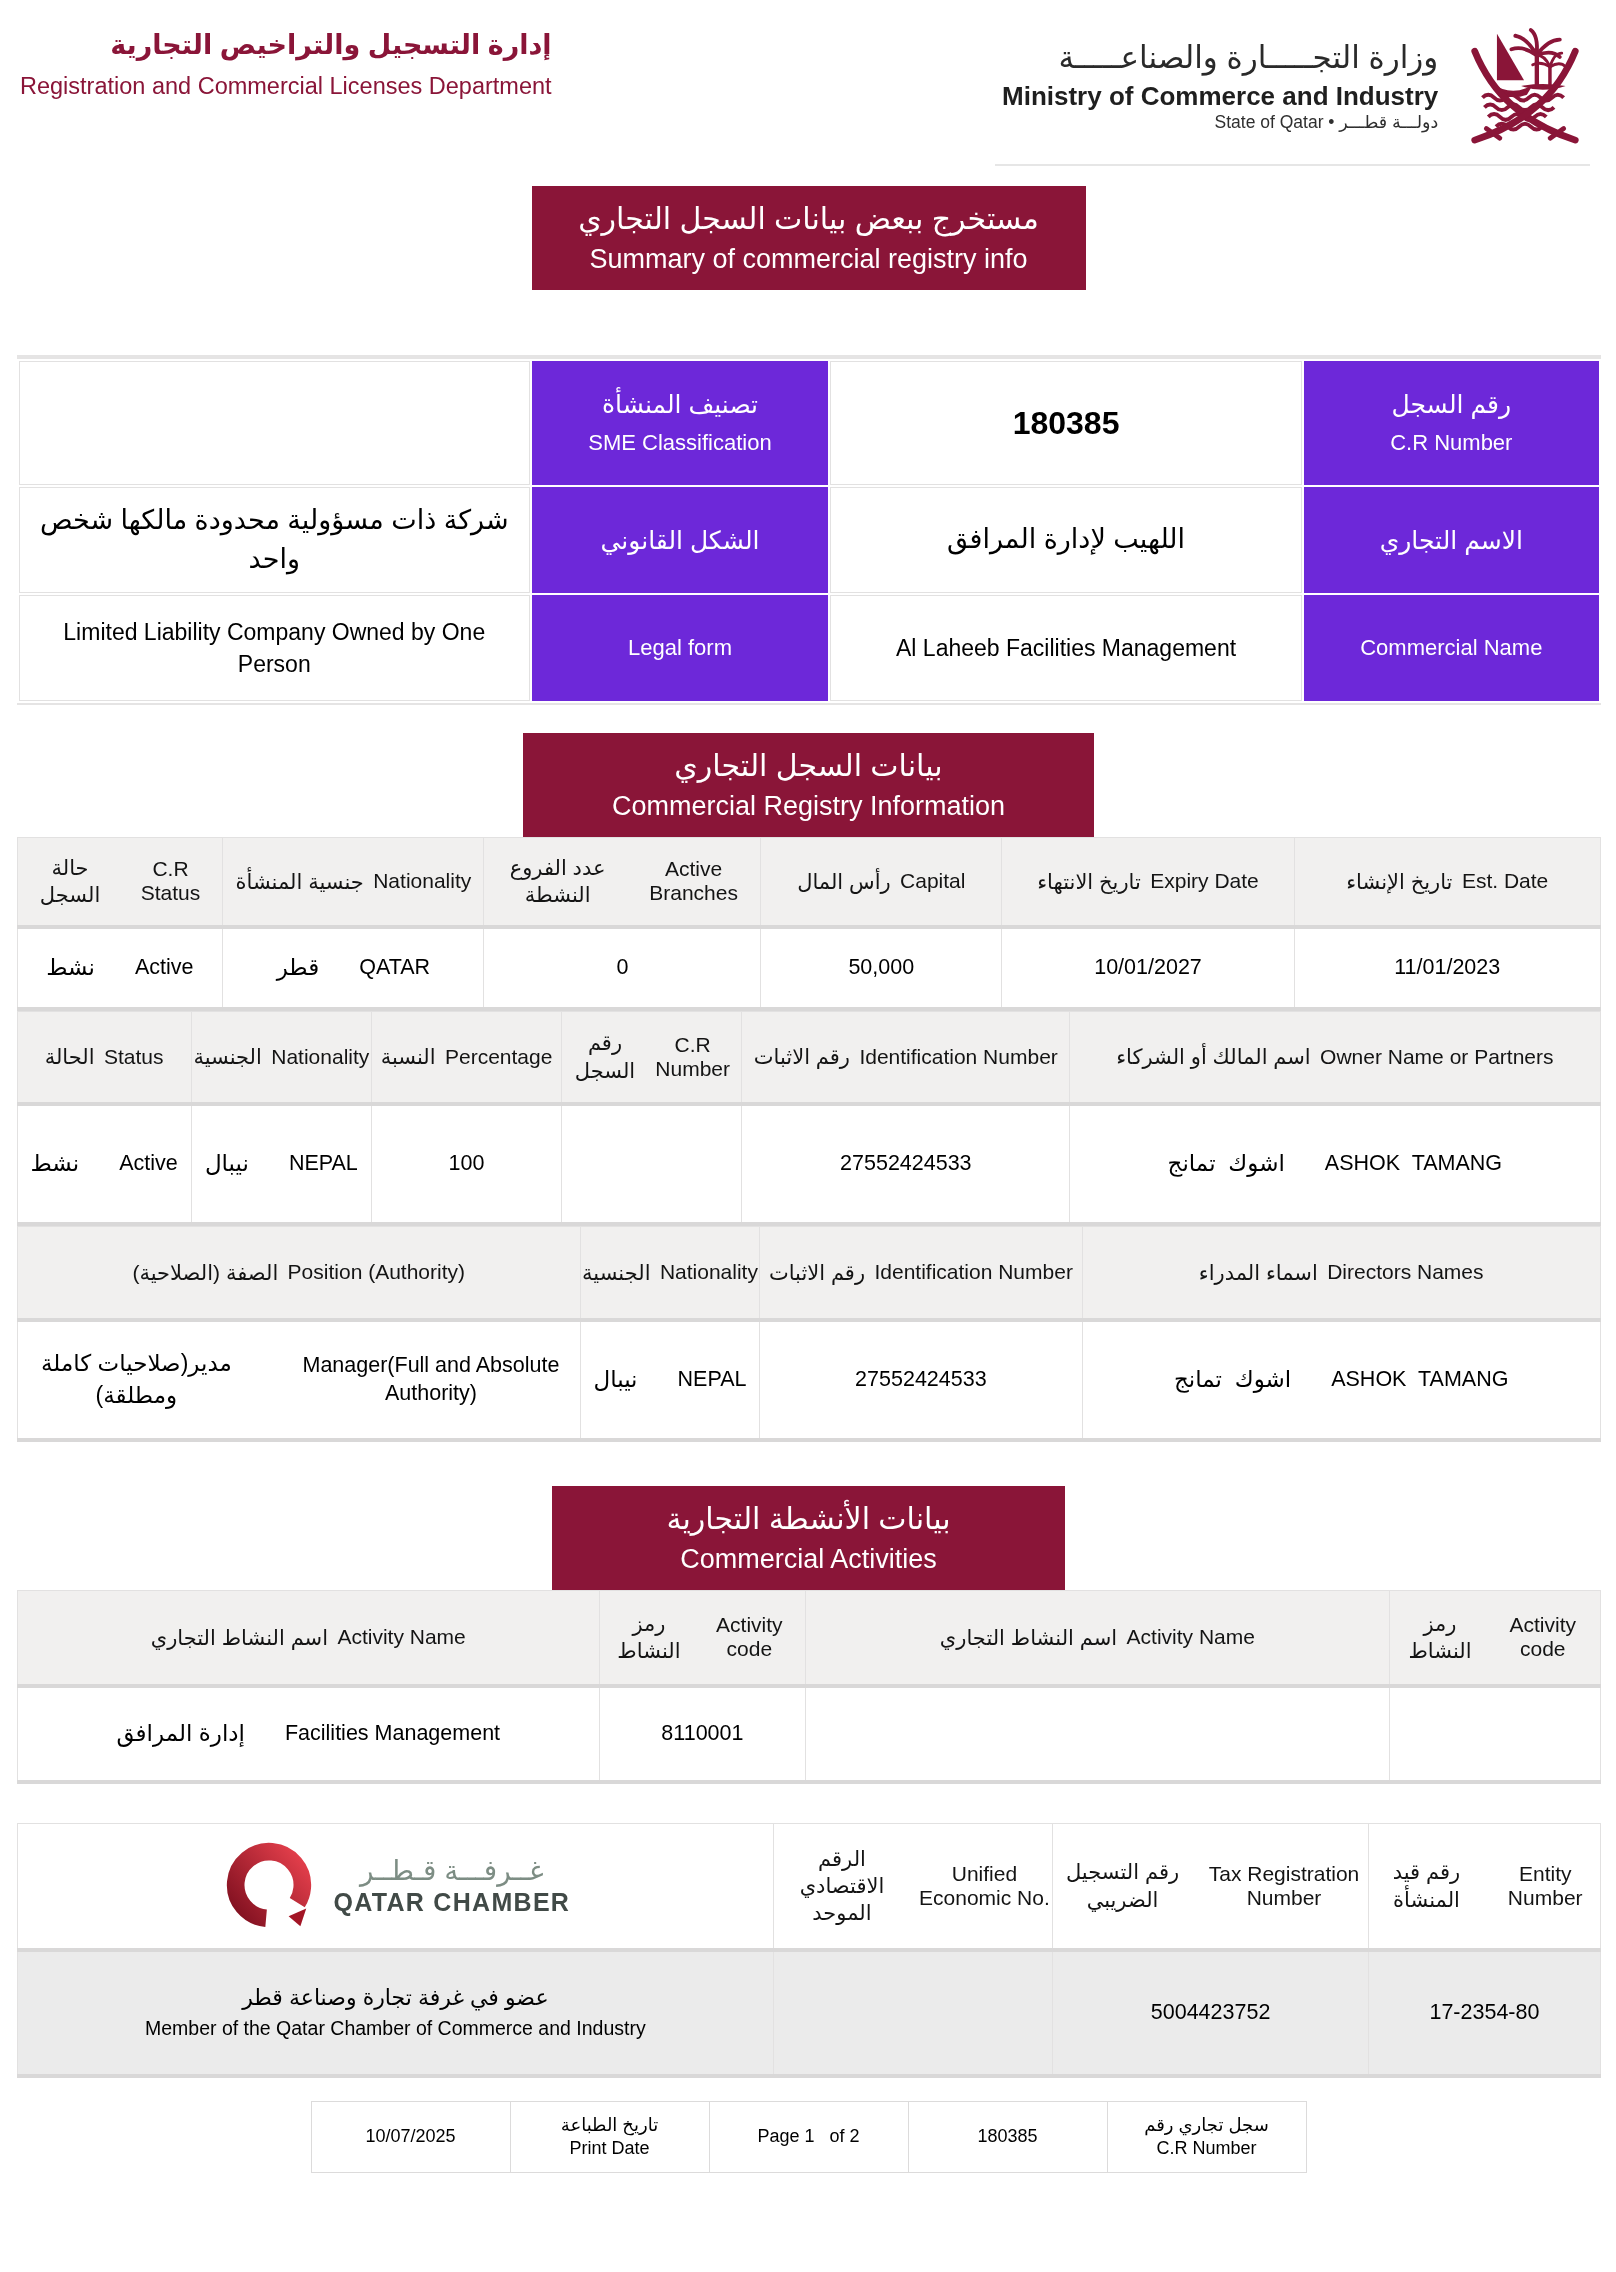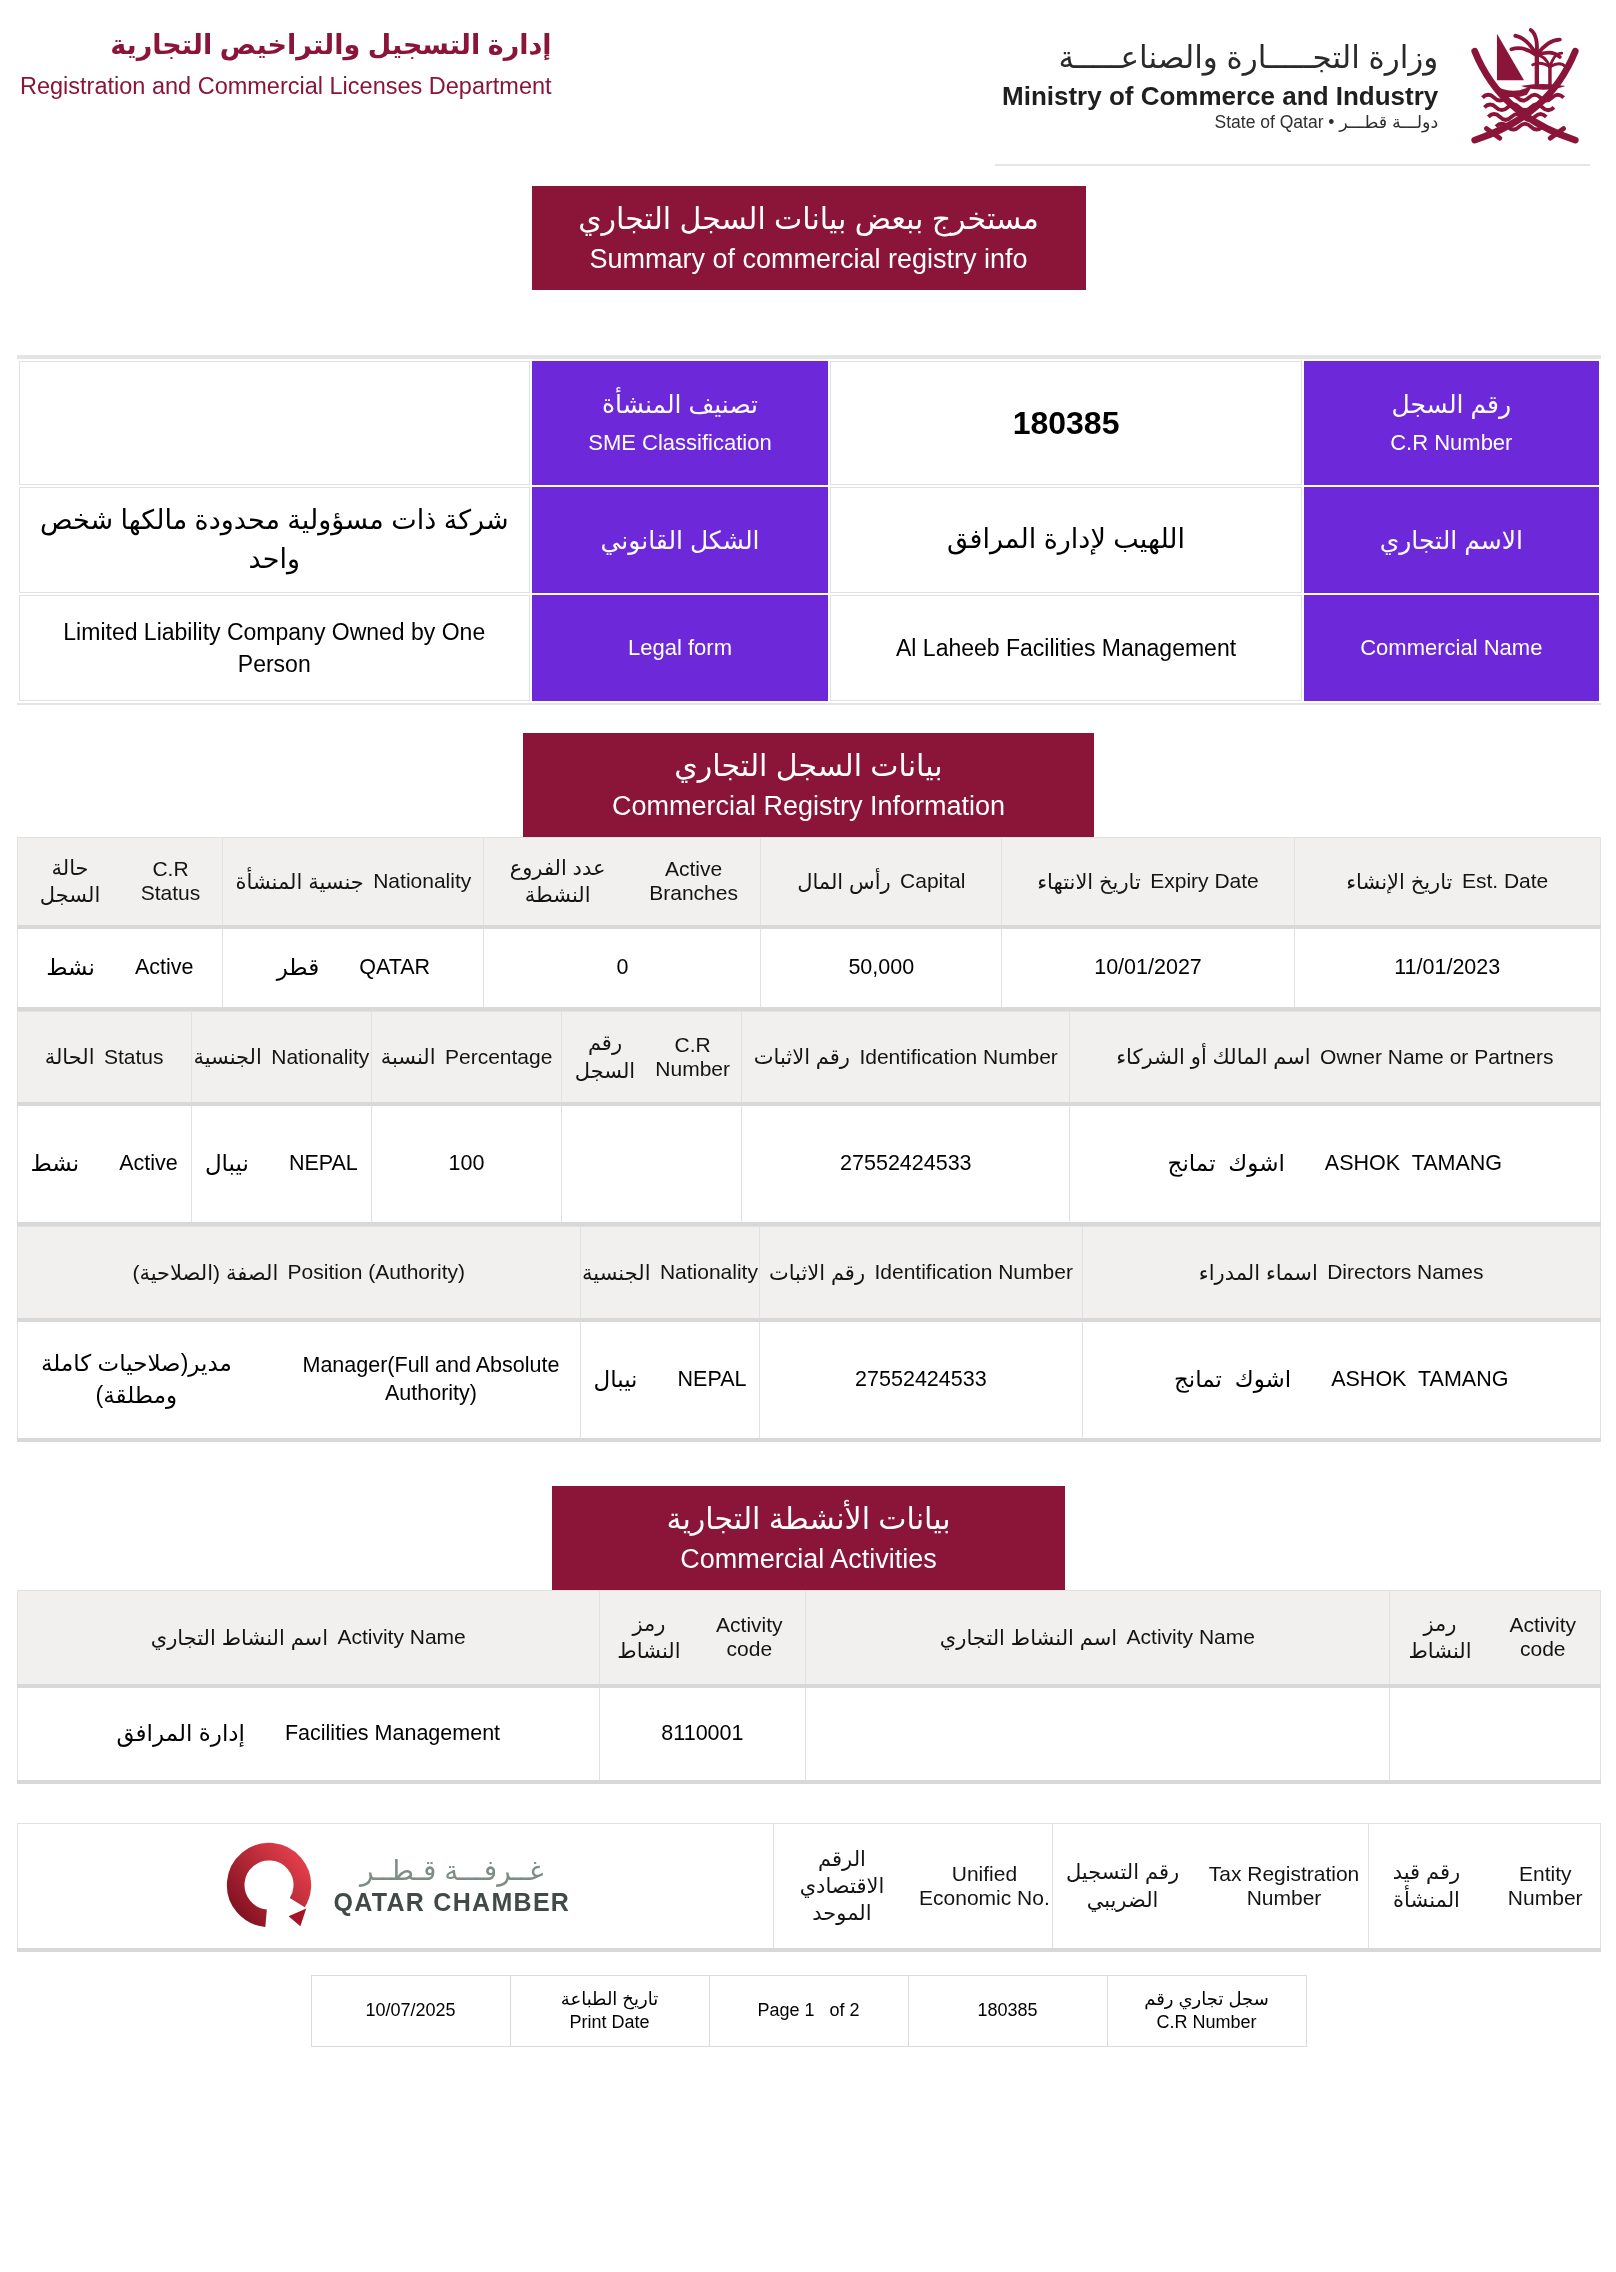--- a/index.html
+++ b/index.html
@@ -560,20 +560,29 @@
               <span class="h-en" data-bind="chamber.cols.1.h_en">Tax Registration Number</span>
             </div>
           </td>
       <td>
             <div class="stack">
               <span class="h-ar" data-bind="chamber.cols.2.h_ar">رقم قيد المنشأة</span>
               <span class="h-en" data-bind="chamber.cols.2.h_en">Entity Number</span>
             </div>
           </td>
     </tr>
+    <tr class="ch-body">
+      <td>
+        <span class="member-ar" data-bind="chamber.member_ar">عضو في غرفة تجارة وصناعة قطر</span>
+        <span class="member-en" data-bind="chamber.member_en">Member of the Qatar Chamber of Commerce and Industry</span>
+      </td>
+      <td></td>
+      <td><span class="v-en" data-bind="chamber.tax_value">5004423752</span></td>
+      <td><span class="v-en" data-bind="chamber.entity_value">17-2354-80</span></td>
+    </tr>
   </tbody>
     </table>
 
   <table class="foot">
     <colgroup>
         <col style="width:20%">
         <col style="width:20%">
         <col style="width:20%">
         <col style="width:20%">
         <col style="width:20%">

